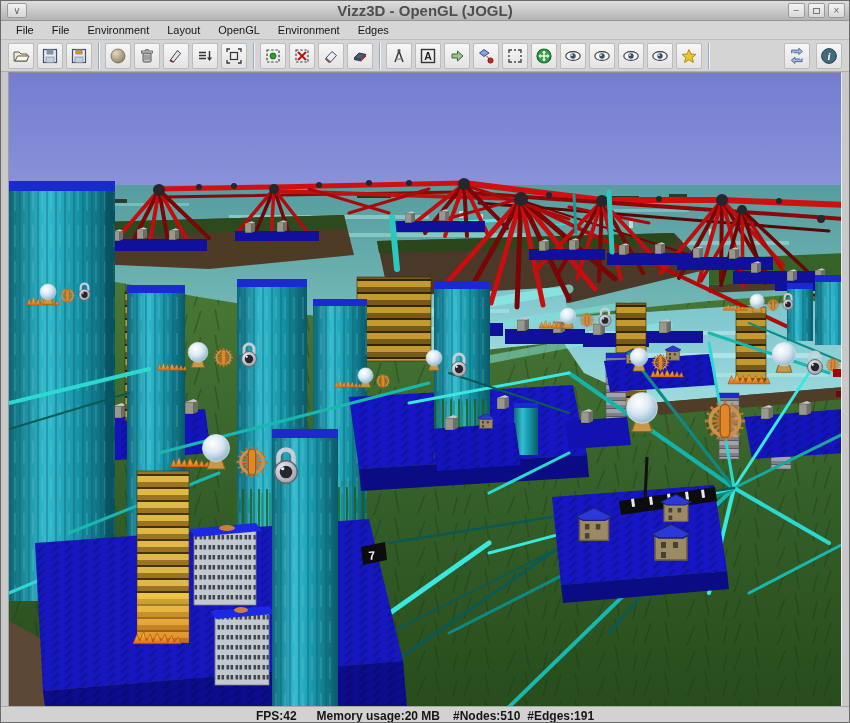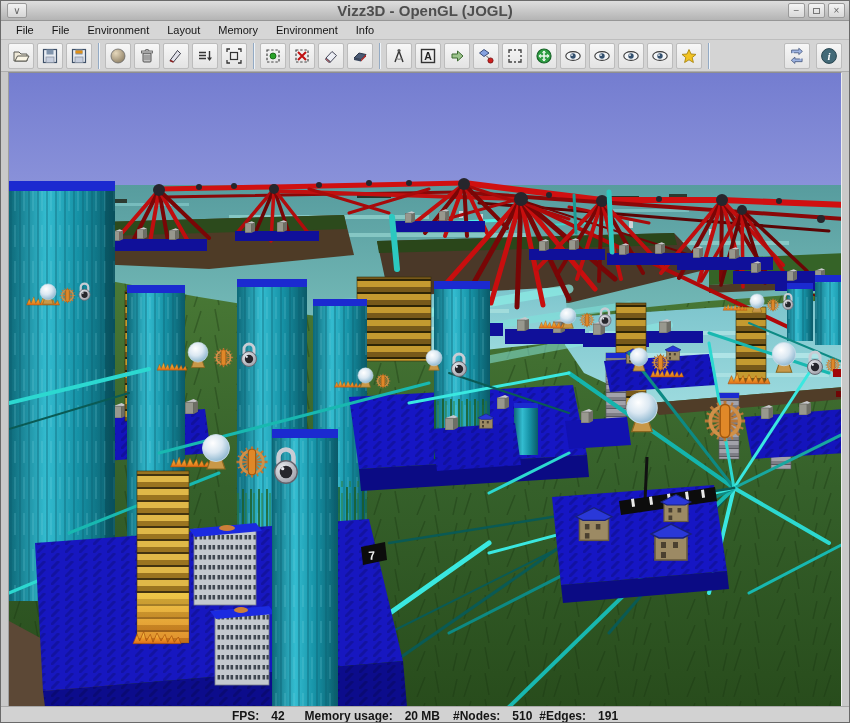--- a/index.html
+++ b/index.html
@@ -64,21 +64,21 @@
     border-left:1px solid #9e9e9e;border-right:1px solid #ececec;
     border-top:1px solid #8f8f8f;background:#000;
   }
   .viewport svg{display:block;}
   
   .statusbar{
     height:18px;flex:0 0 18px;background:#d2d2d2;border-top:1px solid #a8a8a8;
     display:flex;align-items:center;justify-content:center;
     font-size:12px;font-weight:bold;color:#151515;
   }
-  .statusbar .seg{display:flex;gap:12px;}
+  .statusbar .seg{display:flex;gap:0;}
   .gap-lg{width:20px;} .gap-md{width:13px;} .gap-sm{width:7px;}
 </style>
 </head>
 <body>
 
 <div class="window">
 
   <div class="titlebar">
     <div class="wmenu">∨</div>
     <div class="title">Vizz3D - OpenGL (JOGL)</div>
@@ -89,23 +89,23 @@
       </div>
       <div class="winbtn">×</div>
     </div>
   </div>
 
   <div class="menubar">
     <span class="menuitem">File</span>
     <span class="menuitem">File</span>
     <span class="menuitem">Environment</span>
     <span class="menuitem">Layout</span>
-    <span class="menuitem">Memory</span>
+    <span class="menuitem">OpenGL</span>
     <span class="menuitem">Environment</span>
-    <span class="menuitem">Info</span>
+    <span class="menuitem">Edges</span>
   </div>
 
   <div class="toolbar">
     <button class="tbtn">
       <svg width="18" height="18">
         <path d="M2 14 L2 5 L7 5 L9 7 L15 7 L15 14 Z" fill="#efe9d8" stroke="#5a5a52" stroke-width="1"></path>
         <path d="M3 14 L5.5 9 L17 9 L14.5 14 Z" fill="#fbf6e6" stroke="#5a5a52" stroke-width="1"></path>
       </svg>
     </button>
     <button class="tbtn">

